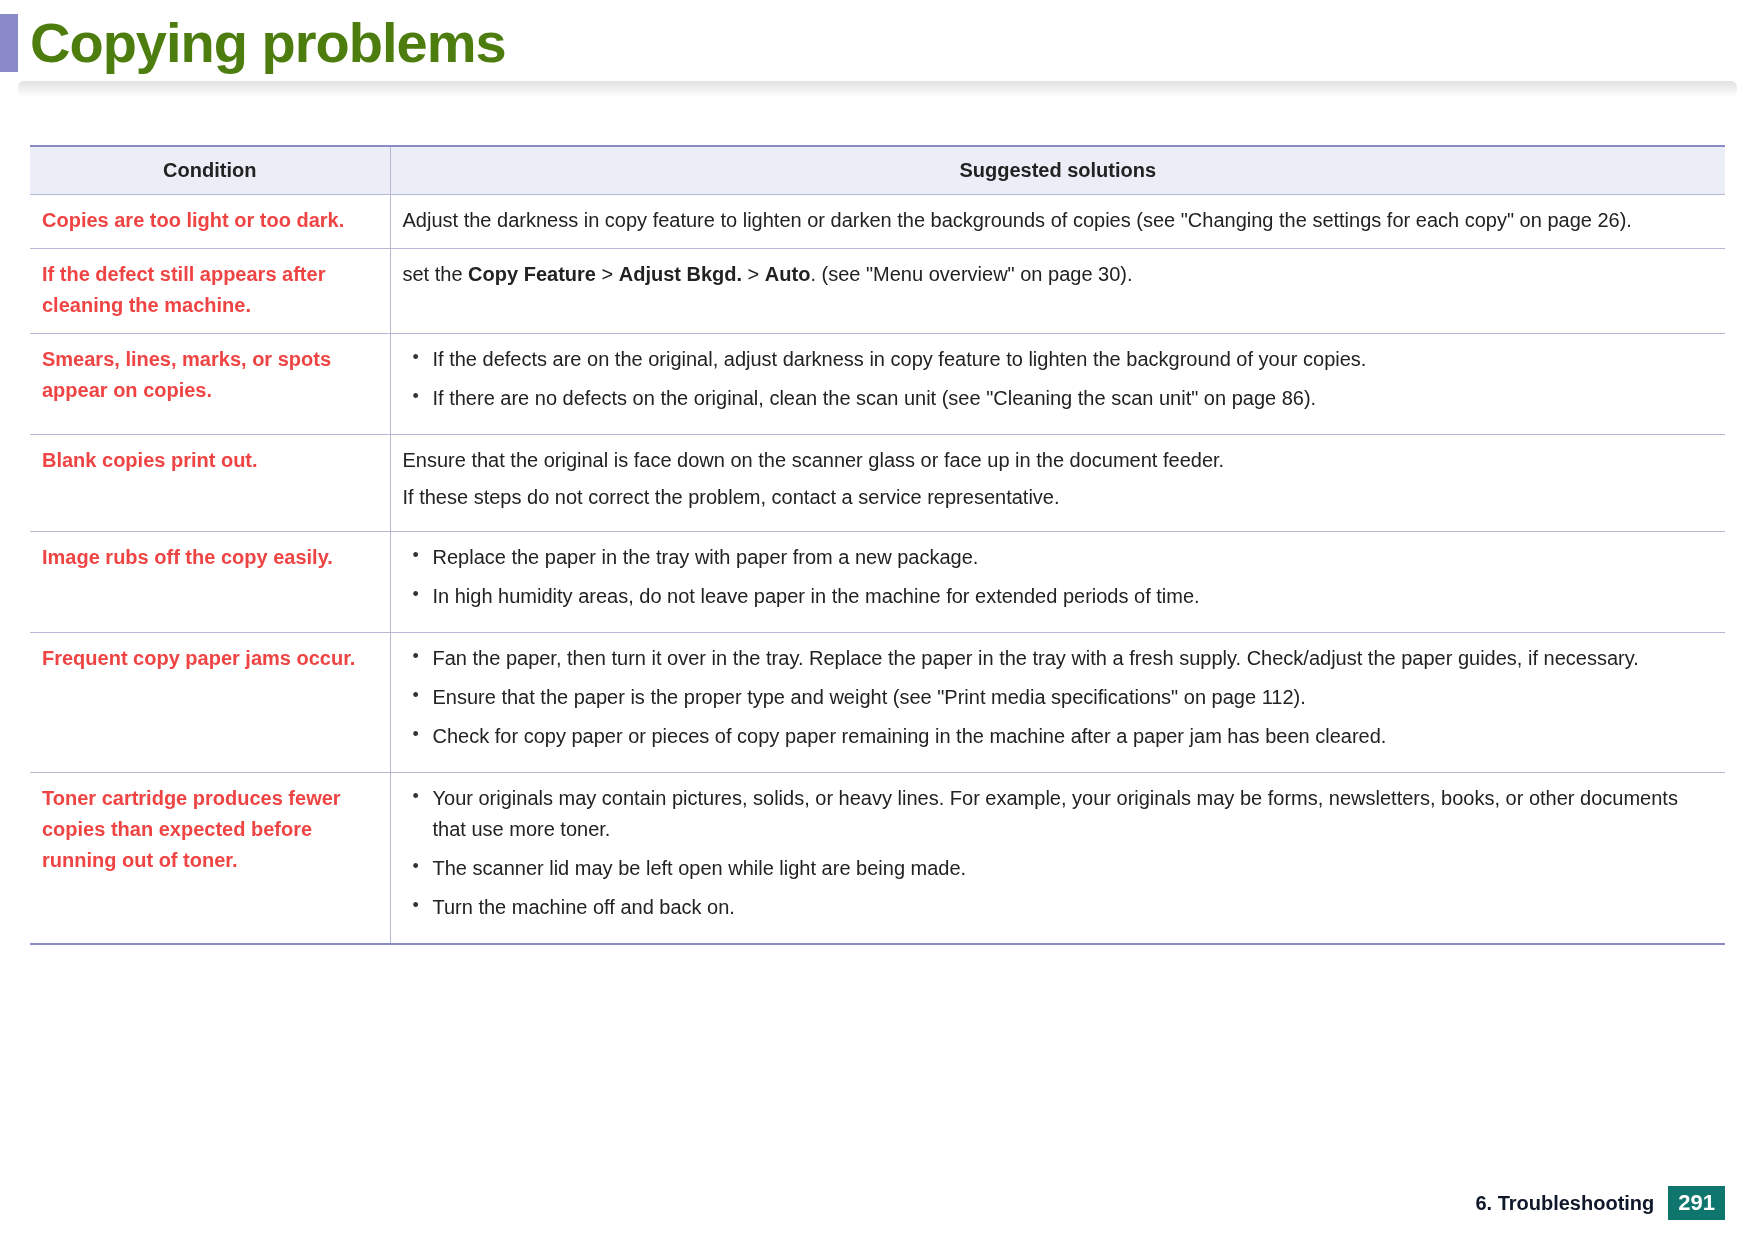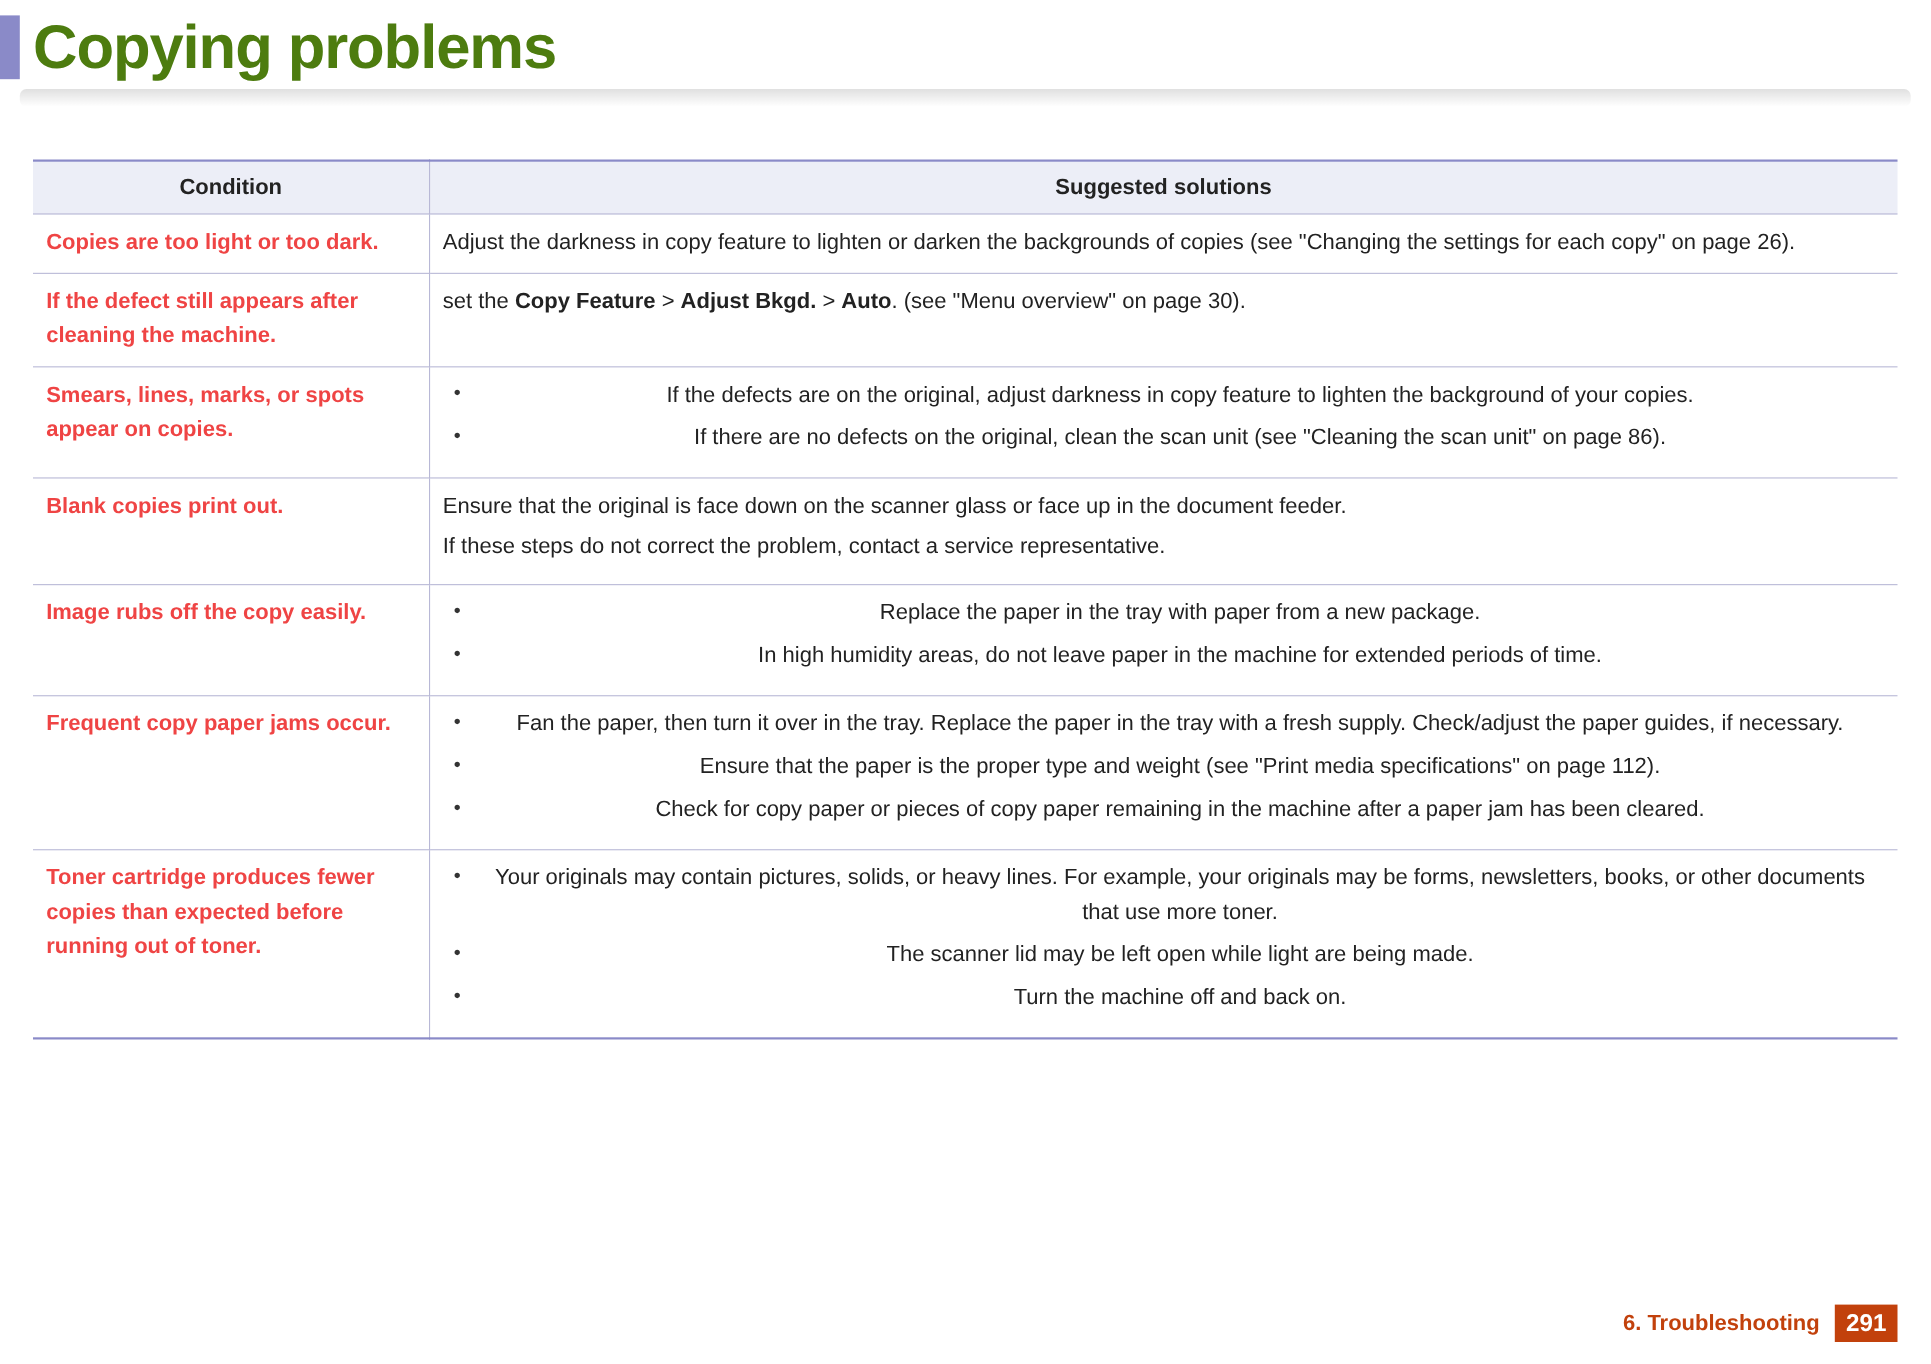--- a/index.html
+++ b/index.html
@@ -69,46 +69,45 @@
   font-weight: 700;
   width: 360px;
   color: #ef4444;
 }
 .sol p { margin-bottom: 6px; }
 .sol ul { list-style: none; padding-left: 0; }
 .sol li {
   position: relative;
   padding-left: 30px;
   margin-bottom: 8px;
-  text-align: center;
 }
 .sol li::before {
   content: "•";
   position: absolute;
   left: 10px;
   top: 0;
   color: #333;
   font-size: 18px;
 }
 .b { font-weight: 700; }
 .footer {
   position: absolute;
   bottom: 20px;
   right: 30px;
   display: flex;
   align-items: center;
 }
 .footer-chapter {
   font-size: 20px;
   font-weight: 700;
-  color: #c2410c;
+  color: #0f172a;
   margin-right: 14px;
 }
 .footer-page {
-  background: #c2410c;
+  background: #0f766e;
   color: #fff;
   font-weight: 700;
   font-size: 22px;
   padding: 4px 10px;
 }
 </style>
 </head>
 <body>
 
 <div class="header-bar">

